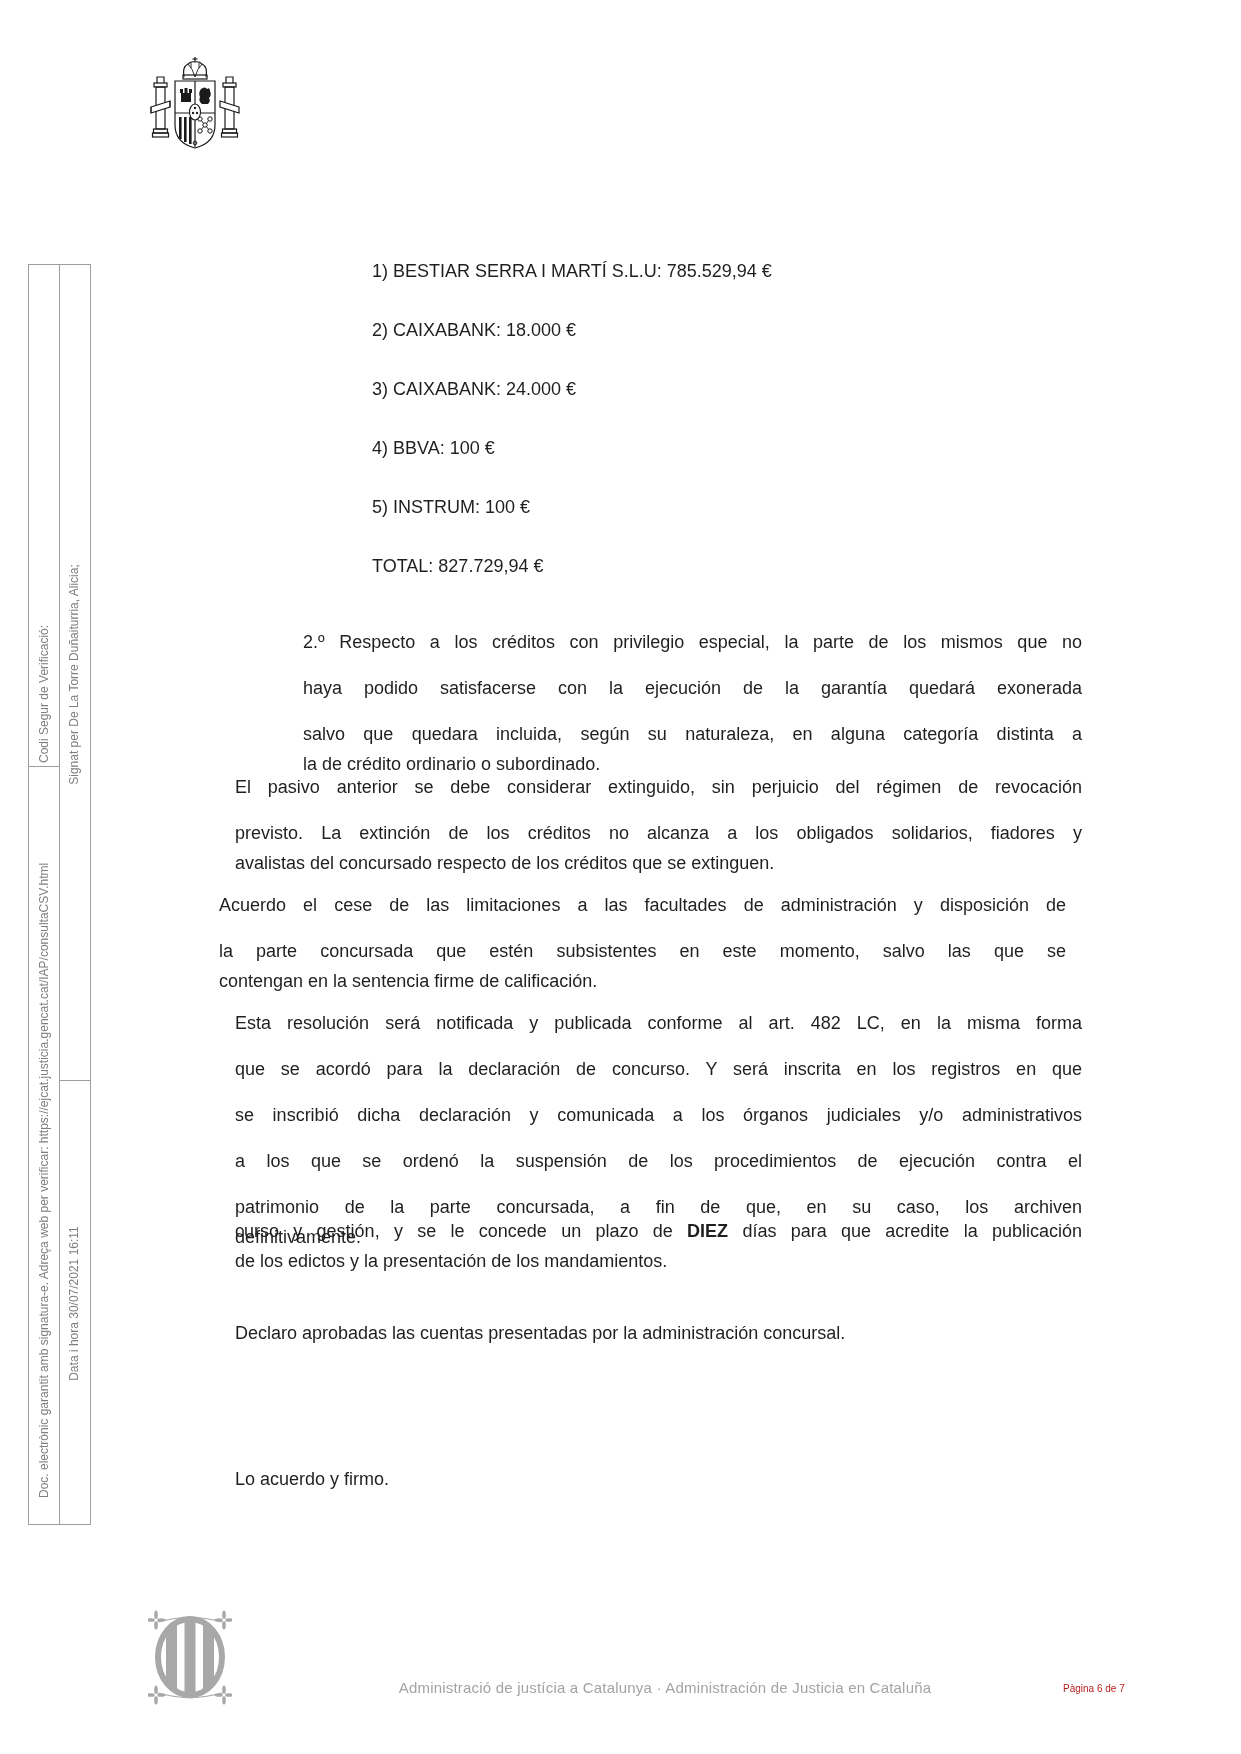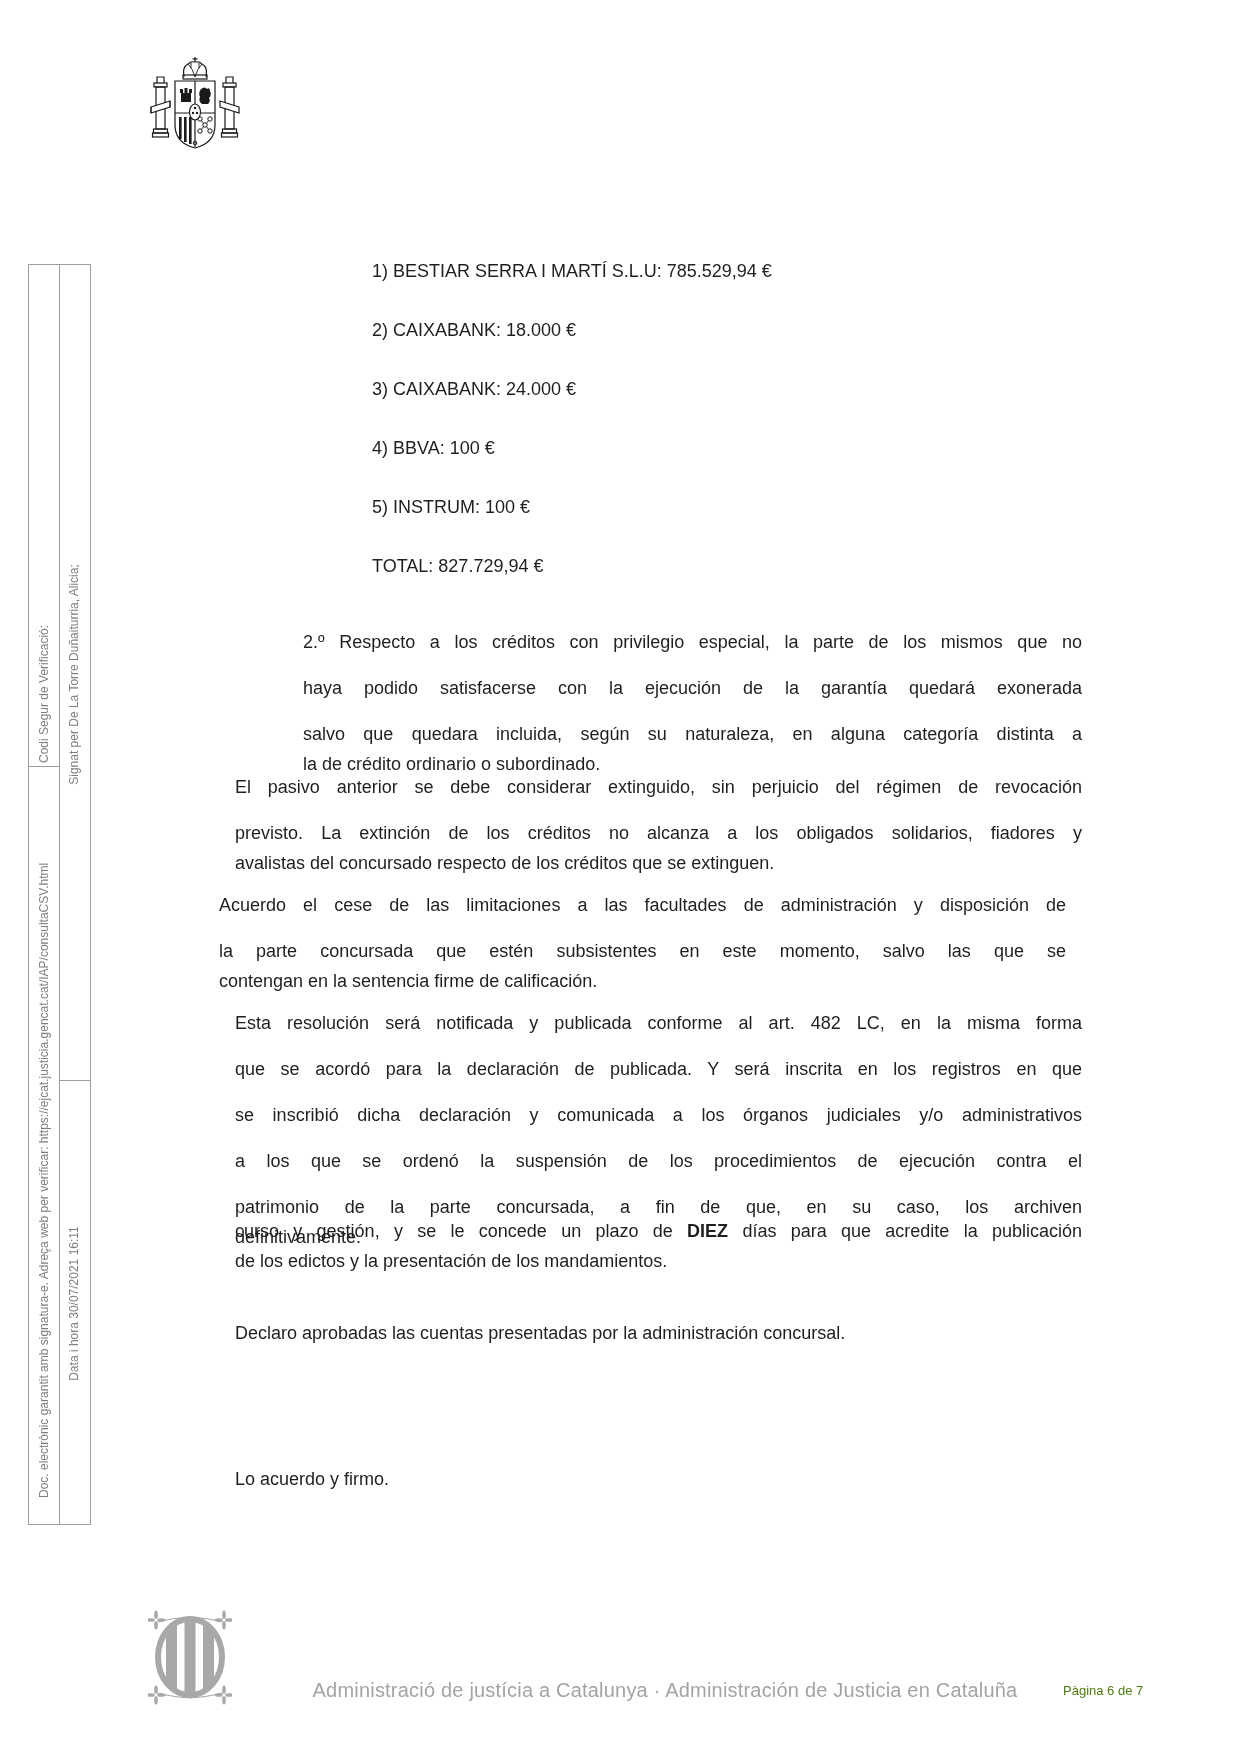--- a/index.html
+++ b/index.html
@@ -41,25 +41,25 @@
   #cell-signat{left:59px;top:264px;width:30px;height:817px;}
   #cell-signat .vtext{width:815px;height:28px;line-height:28px;text-align:center;}
   #cell-data  {left:59px;top:1080px;width:30px;height:443px;}
   #cell-data   .vtext{width:441px;height:28px;line-height:28px;text-align:center;}
   
   #spain-coat{position:absolute;left:149px;top:55px;width:92px;height:105px;}
   #gencat-logo{position:absolute;left:148px;top:1608px;width:84px;height:99px;}
   
   #footer-admin{
     position:absolute;left:300px;top:1679px;width:730px;
-    font-size:20px;color:#a3a3a3;text-align:center;letter-spacing:0.2px;
+    font-size:15px;color:#a3a3a3;text-align:center;letter-spacing:0.2px;
   }
   #footer-page{
     position:absolute;left:1063px;top:1683px;width:120px;
-    font-size:13px;color:#4d7c0f;text-align:left;
+    font-size:10px;color:#b91c1c;text-align:left;
   }
 </style>
 </head>
 <body>
 
 <div id="page">
 
   <svg id="spain-coat" viewBox="0 0 92 105" xmlns="http://www.w3.org/2000/svg">
     <g stroke="#1a1a1a" stroke-width="1.2" fill="none">
 
@@ -157,21 +157,21 @@
       <div class="pline just">previsto. La extinción de los créditos no alcanza a los obligados solidarios, fiadores y</div>
       <div class="pline">avalistas del concursado respecto de los créditos que se extinguen.</div>
     </div>
   <div class="textblock" id="para-acuerdo">
       <div class="pline just">Acuerdo el cese de las limitaciones a las facultades de administración y disposición de</div>
       <div class="pline just">la parte concursada que estén subsistentes en este momento, salvo las que se</div>
       <div class="pline">contengan en la sentencia firme de calificación.</div>
     </div>
   <div class="textblock" id="para-resolucion">
       <div class="pline just">Esta resolución será notificada y publicada conforme al art. 482 LC, en la misma forma</div>
-      <div class="pline just">que se acordó para la declaración de publicada. Y será inscrita en los registros en que</div>
+      <div class="pline just">que se acordó para la declaración de concurso. Y será inscrita en los registros en que</div>
       <div class="pline just">se inscribió dicha declaración y comunicada a los órganos judiciales y/o administrativos</div>
       <div class="pline just">a los que se ordenó la suspensión de los procedimientos de ejecución contra el</div>
       <div class="pline just">patrimonio de la parte concursada, a fin de que, en su caso, los archiven</div>
       <div class="pline">definitivamente.</div>
     </div>
   <div class="textblock" id="para-hagase">
       <div class="pline just"><span>curso y gestión, y se le concede un plazo de </span><b>DIEZ</b><span> días para que acredite la publicación</span></div>
       <div class="pline">de los edictos y la presentación de los mandamientos.</div>
     </div>
   <div class="textblock" id="para-declaro">

